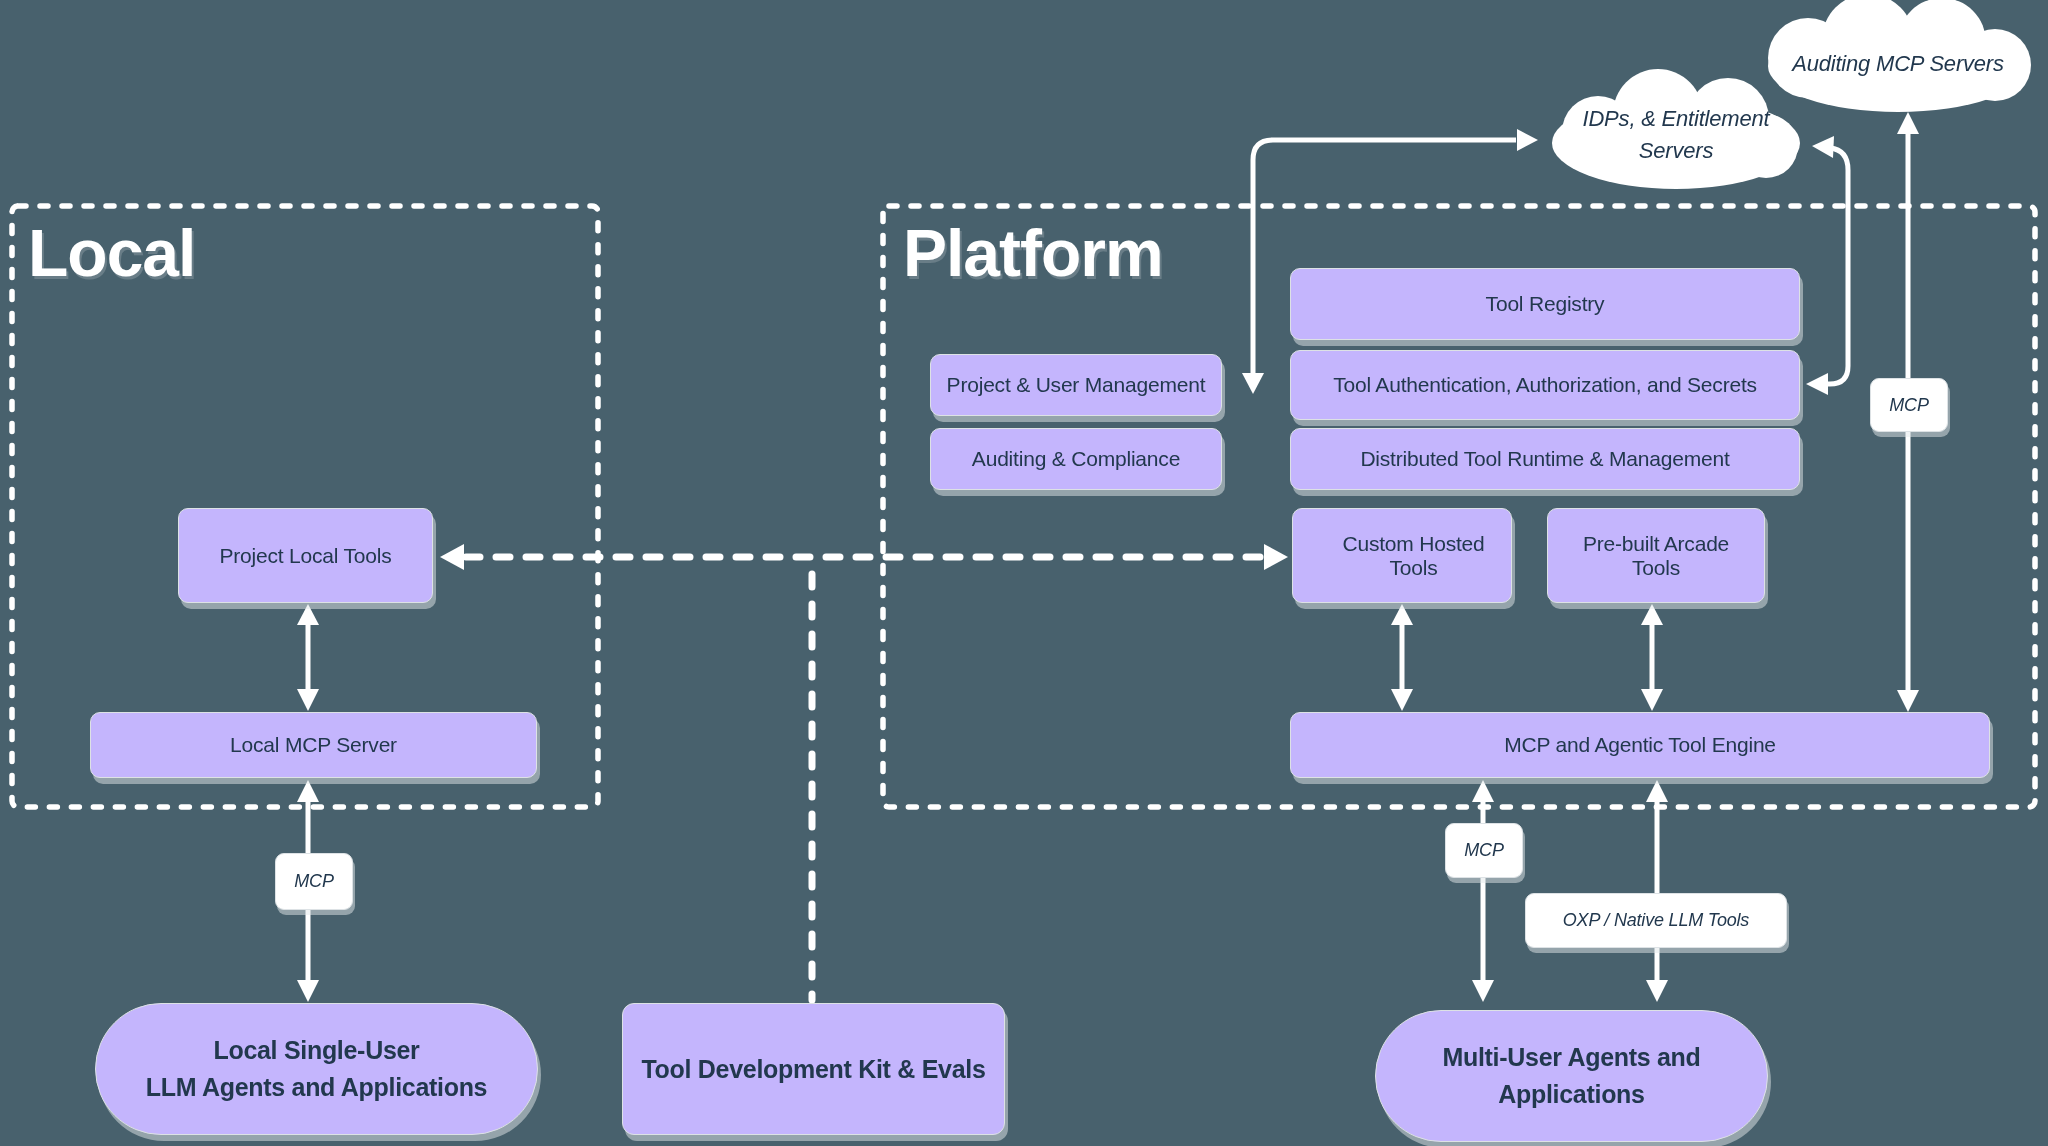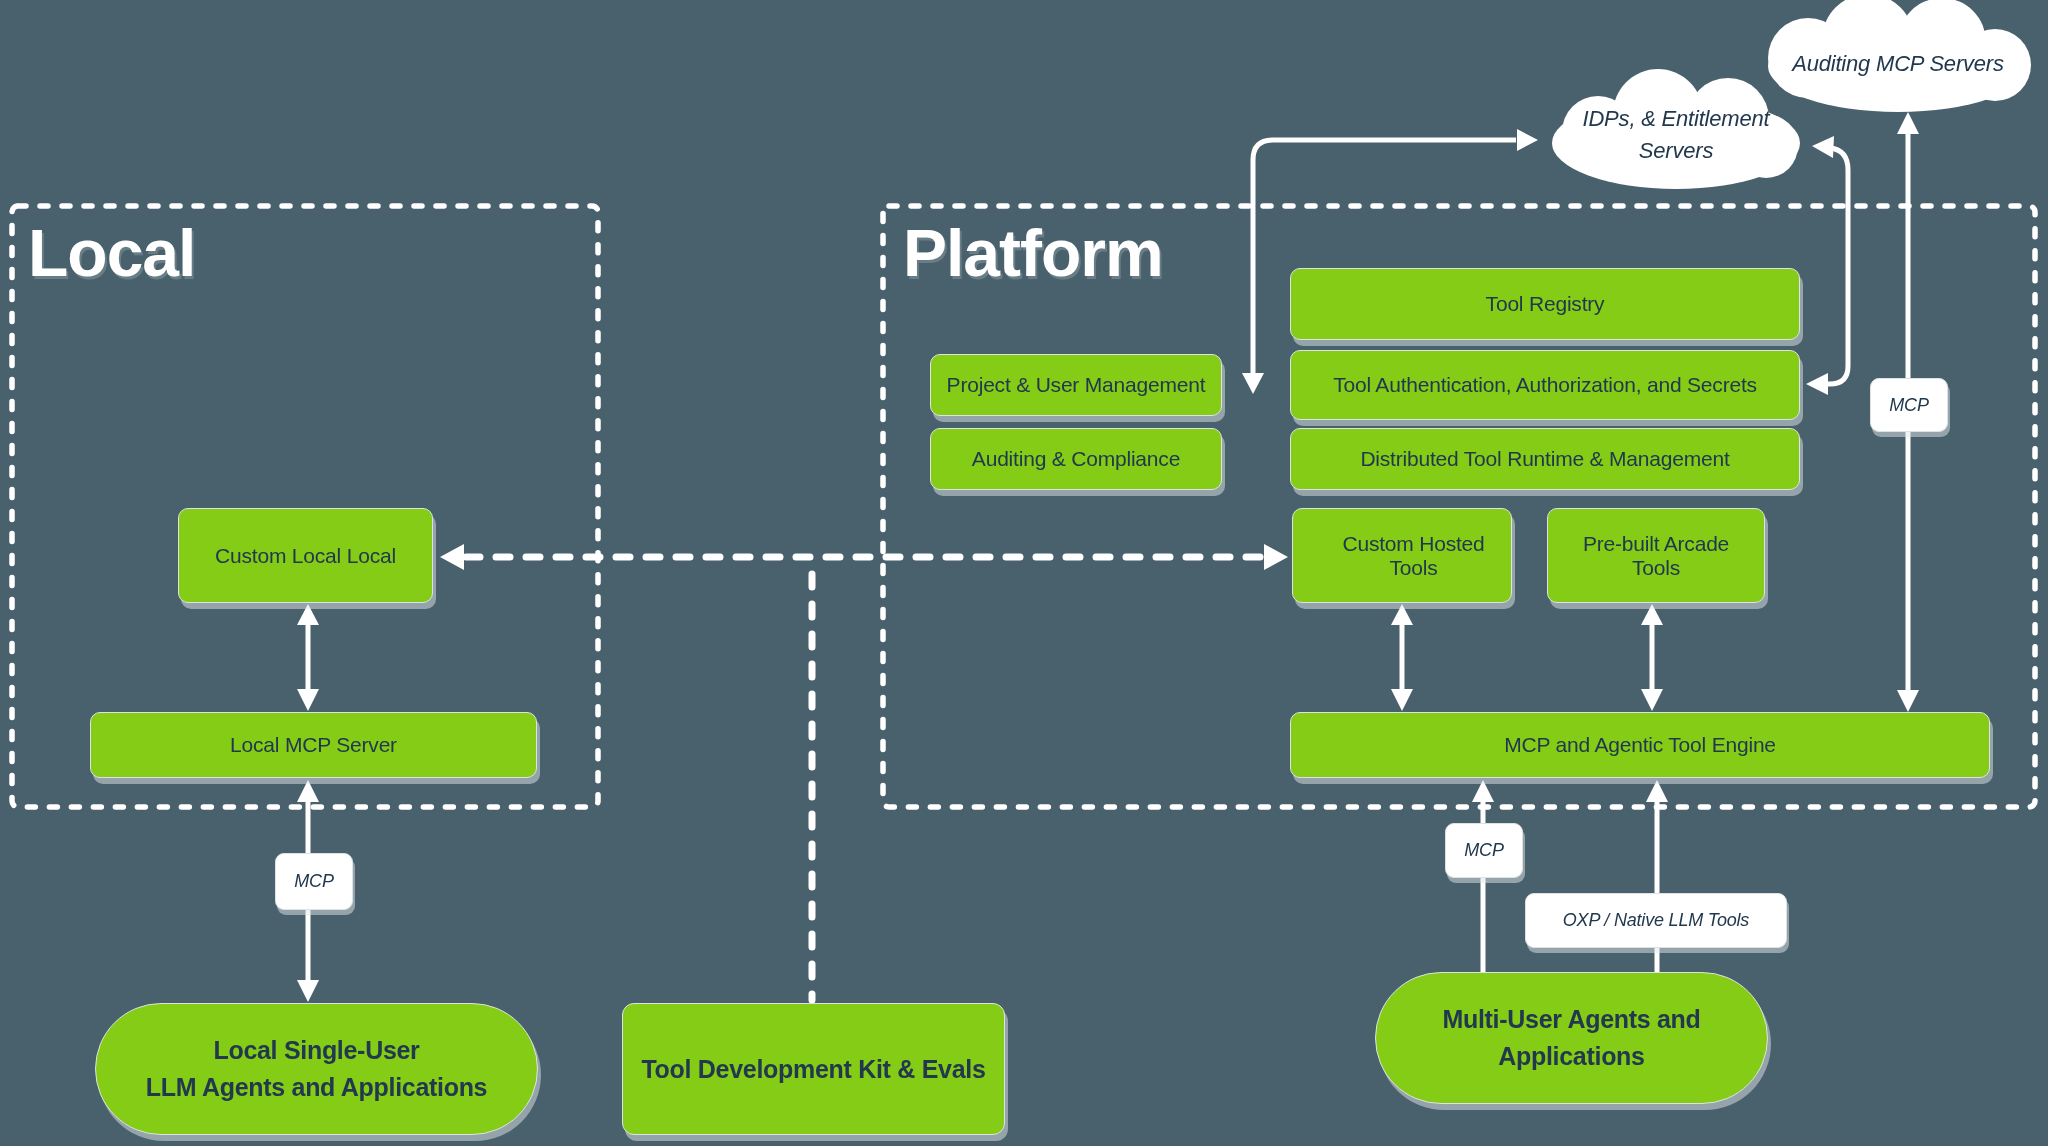--- a/index.html
+++ b/index.html
@@ -22,21 +22,21 @@
   .section-title{
     color:#ffffff;
     font-size:66px;
     font-weight:bold;
     letter-spacing:-1px;
     line-height:1;
     text-shadow:2px 3px 0 rgba(255,255,255,0.18);
   }
   .node{
     position:absolute;
-    background:#84cc16;
+    background:#c4b5fd;
     border:1px solid #dde2e5;
     border-radius:10px;
     box-shadow:3px 6px 0 rgba(225,231,234,0.5);
     display:flex;
     align-items:center;
     justify-content:center;
     text-align:center;
     color:#22384e;
     font-size:21px;
     letter-spacing:-0.2px;
@@ -152,21 +152,21 @@
   <div class="abs section-title" style="left:28px;top:220px;text-align:right;">Local</div>
   <div class="abs section-title" style="left:903px;top:220px;">Platform</div>
 
   <div class="cloud-label" style="left:1778px;top:48px;width:240px;">Auditing MCP Servers</div>
   <div class="cloud-label" style="left:1556px;top:103px;width:240px;">
     <div>IDPs, &amp; Entitlement</div>
     <div>Servers</div>
   </div>
 
   <div class="node" style="left:178px;top:508px;width:255px;height:95px;">
-    <span>Custom Local Local</span>
+    <span>Project Local Tools</span>
   </div>
 
   <div class="node" style="left:90px;top:712px;width:447px;height:66px;">
     <span>Local MCP Server</span>
   </div>
 
   <div class="edge-label" style="left:275px;top:853px;width:78px;height:57px;">
     <span>MCP</span>
   </div>
 
@@ -218,20 +218,20 @@
   </div>
 
   <div class="edge-label" style="left:1445px;top:823px;width:78px;height:55px;">
     <span>MCP</span>
   </div>
 
   <div class="edge-label" style="left:1525px;top:893px;width:262px;height:55px;align-items:center;">
     <span>OXP / Native LLM Tools</span>
   </div>
 
-  <div class="node bold pill" style="left:1375px;top:972px;width:393px;height:132px;">
+  <div class="node bold pill" style="left:1375px;top:1010px;width:393px;height:132px;">
     <div class="two-line">
       <div>Multi-User Agents and</div>
       <div>Applications</div>
     </div>
   </div>
 
 </div>
 
 </body></html>

